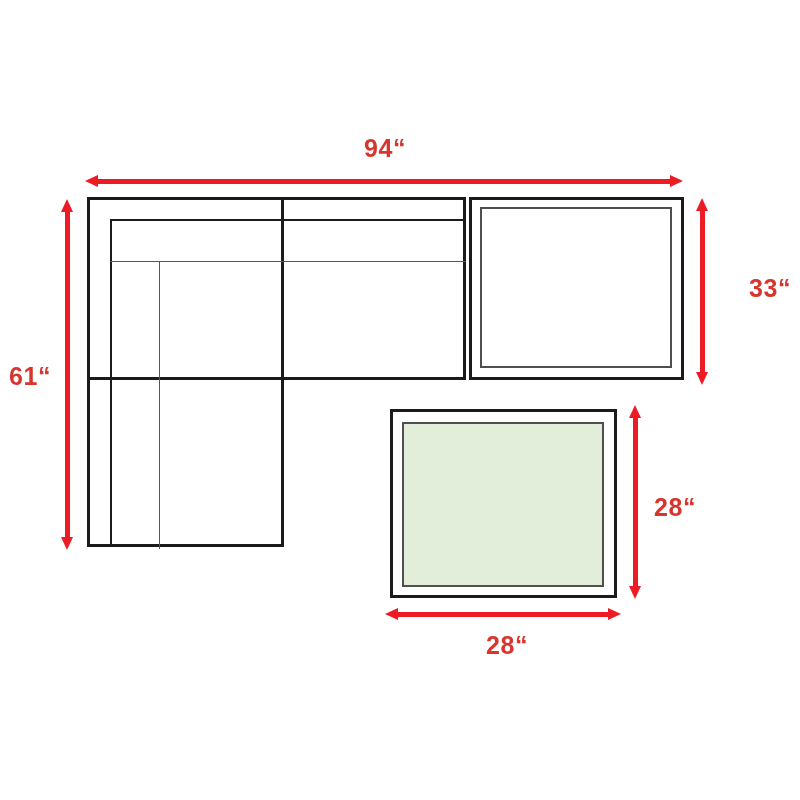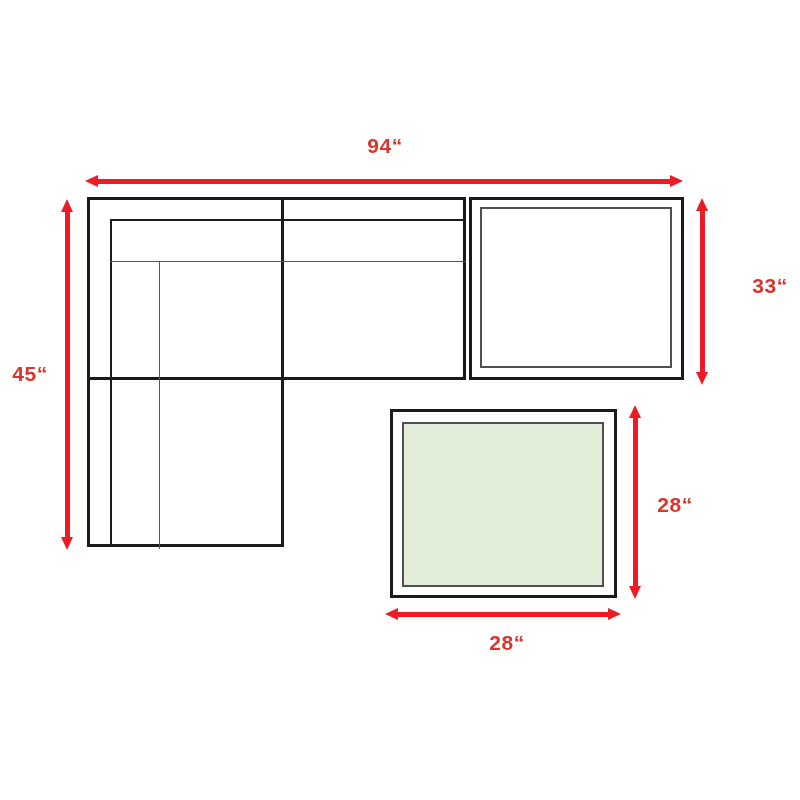--- a/index.html
+++ b/index.html
@@ -29,21 +29,21 @@
   .arrow-v .shaft{top:9px;bottom:9px;left:4px;width:5px;background:var(--arrow-color,#ed1c24);}
   .arrow-v .head-t{top:0;left:0;width:0;height:0;
     border-left:6px solid transparent;border-right:6px solid transparent;
     border-bottom:13px solid var(--arrow-color,#ed1c24);}
   .arrow-v .head-b{bottom:0;left:0;width:0;height:0;
     border-left:6px solid transparent;border-right:6px solid transparent;
     border-top:13px solid var(--arrow-color,#ed1c24);}
 
   .dim-label{
     position:absolute;color:var(--label-color,#d8352e);
-    font-size:21px;font-weight:700;text-align:center;letter-spacing:.5px;line-height:1.2;
+    font-size:25px;font-weight:700;text-align:center;letter-spacing:.5px;line-height:1.2;
   }
 </style>
 </head>
 <body>
 
 <div id="stage">
 
   <div class="rect outline-thick" style="left:87px;top:197px;width:379px;height:183px;"></div>
 
   <div class="rect outline-thick" style="left:87px;top:197px;width:197px;height:350px;"></div>
@@ -86,18 +86,18 @@
     <i class="head-b"></i>
   </div>
 
   <div class="arrow arrow-h" style="left:385px;top:608px;width:236px;">
     <i class="head-l"></i>
     <i class="shaft"></i>
     <i class="head-r"></i>
   </div>
 
   <div class="dim-label" style="left:345px;top:133px;width:80px;">94“</div>
-  <div class="dim-label" style="left:2px;top:361px;width:56px;">45“</div>
+  <div class="dim-label" style="left:2px;top:361px;width:56px;">61“</div>
   <div class="dim-label" style="left:742px;top:273px;width:56px;">33“</div>
   <div class="dim-label" style="left:647px;top:492px;width:56px;">28“</div>
   <div class="dim-label" style="left:477px;top:630px;width:60px;">28“</div>
 
 </div>
 
 </body></html>

